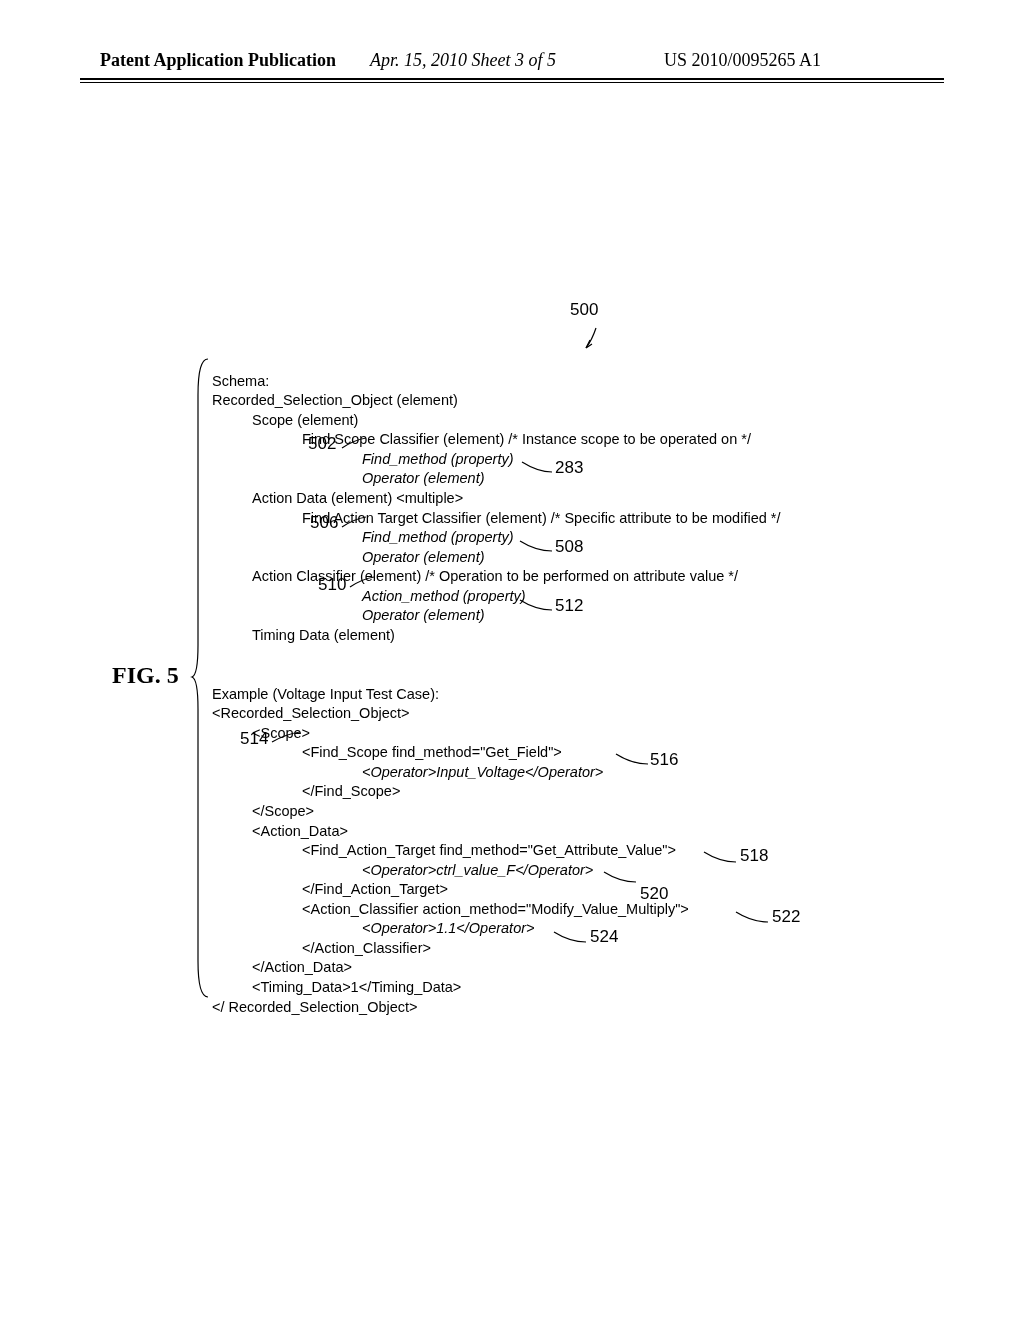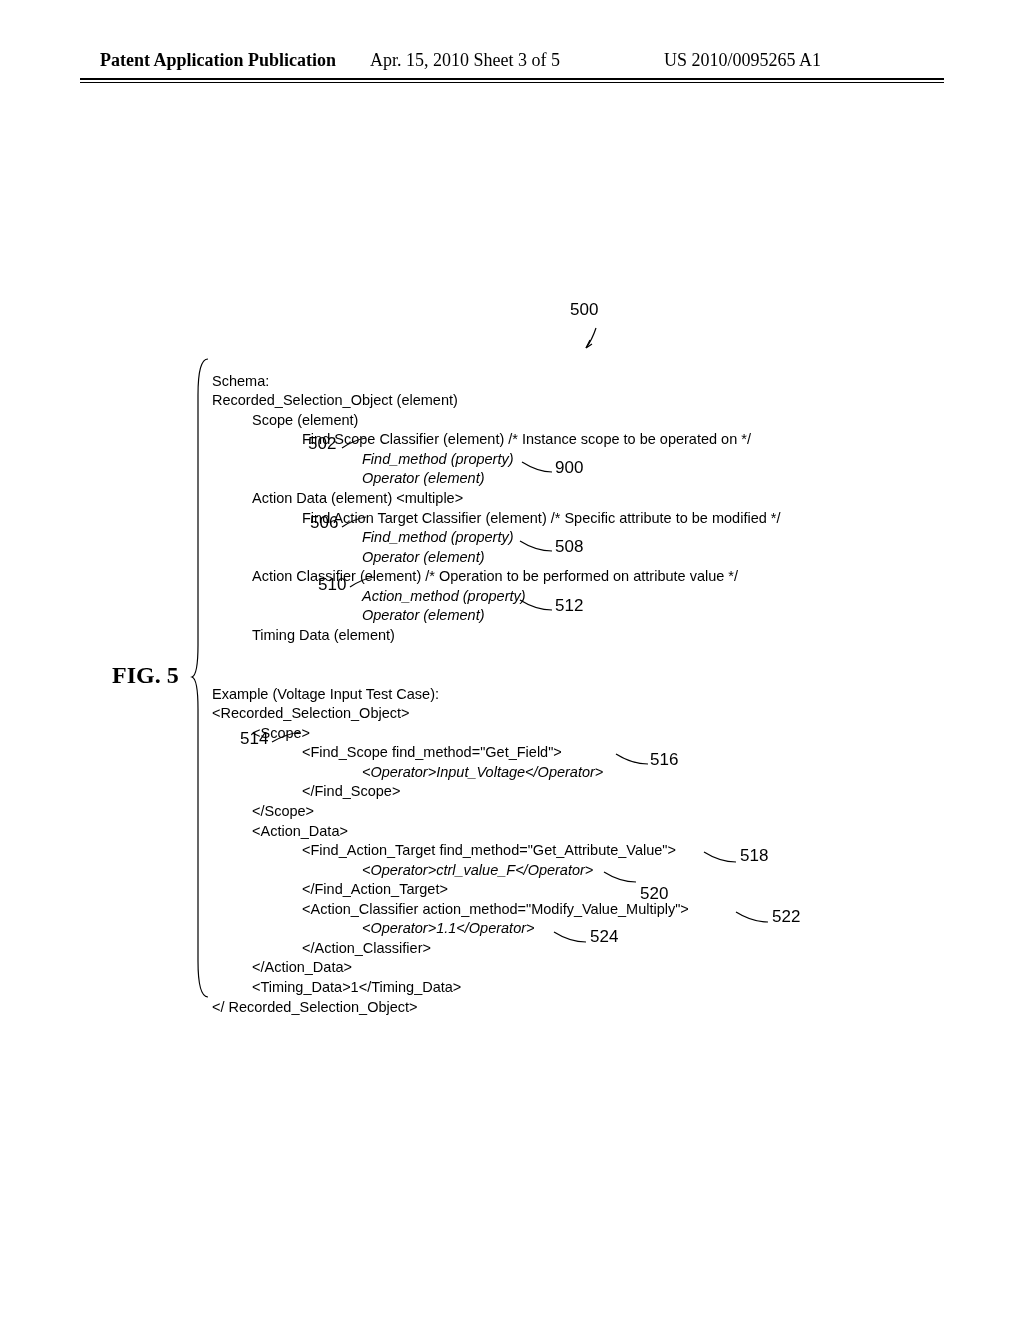--- a/index.html
+++ b/index.html
@@ -17,21 +17,21 @@
     top: 50px;
     left: 0;
     width: 921px;
     padding: 0 100px;
     box-sizing: border-box;
     font-size: 18px;
     display: flex;
     justify-content: space-between;
   }
   .header .left { font-weight: bold; }
-  .header .mid { position:absolute; left:370px; }
+  .header .mid { position:absolute; left:370px;font-style:italic; }
   .header .right { position:absolute; right:100px; }
   .hr1 {
     position:absolute;
     top:78px; left:80px; width:864px;
     border-top:2px solid #000;
   }
   .hr2 {
     position:absolute;
     top:82px; left:80px; width:864px;
     border-top:1px solid #000;
@@ -154,21 +154,21 @@
 <span class="ind1">&lt;/Action_Data&gt;</span>
 <span class="ind1">&lt;Timing_Data&gt;1&lt;/Timing_Data&gt;</span>
 <span>&lt;/ Recorded_Selection_Object&gt;</span>
 </div>
 
 <div class="callout" style="position:absolute; top:434px; left:308px;">502</div>
 <svg style="position:absolute; top:436px; left:340px;" width="30" height="16">
     <path d="M2 12 Q14 4 26 2" class="lead"></path>
   </svg>
 
-<div class="callout" style="position:absolute; top:458px; left:555px;">900</div>
+<div class="callout" style="position:absolute; top:458px; left:555px;">283</div>
 <svg style="position:absolute; top:458px; left:520px;" width="36" height="18">
     <path d="M2 4 Q18 14 32 14" class="lead"></path>
   </svg>
 
 <div class="callout" style="position:absolute; top:513px; left:310px;">506</div>
 <svg style="position:absolute; top:515px; left:340px;" width="30" height="16">
     <path d="M2 12 Q14 4 26 2" class="lead"></path>
   </svg>
 
 <div class="callout" style="position:absolute; top:537px; left:555px;text-align:right;">508</div>

